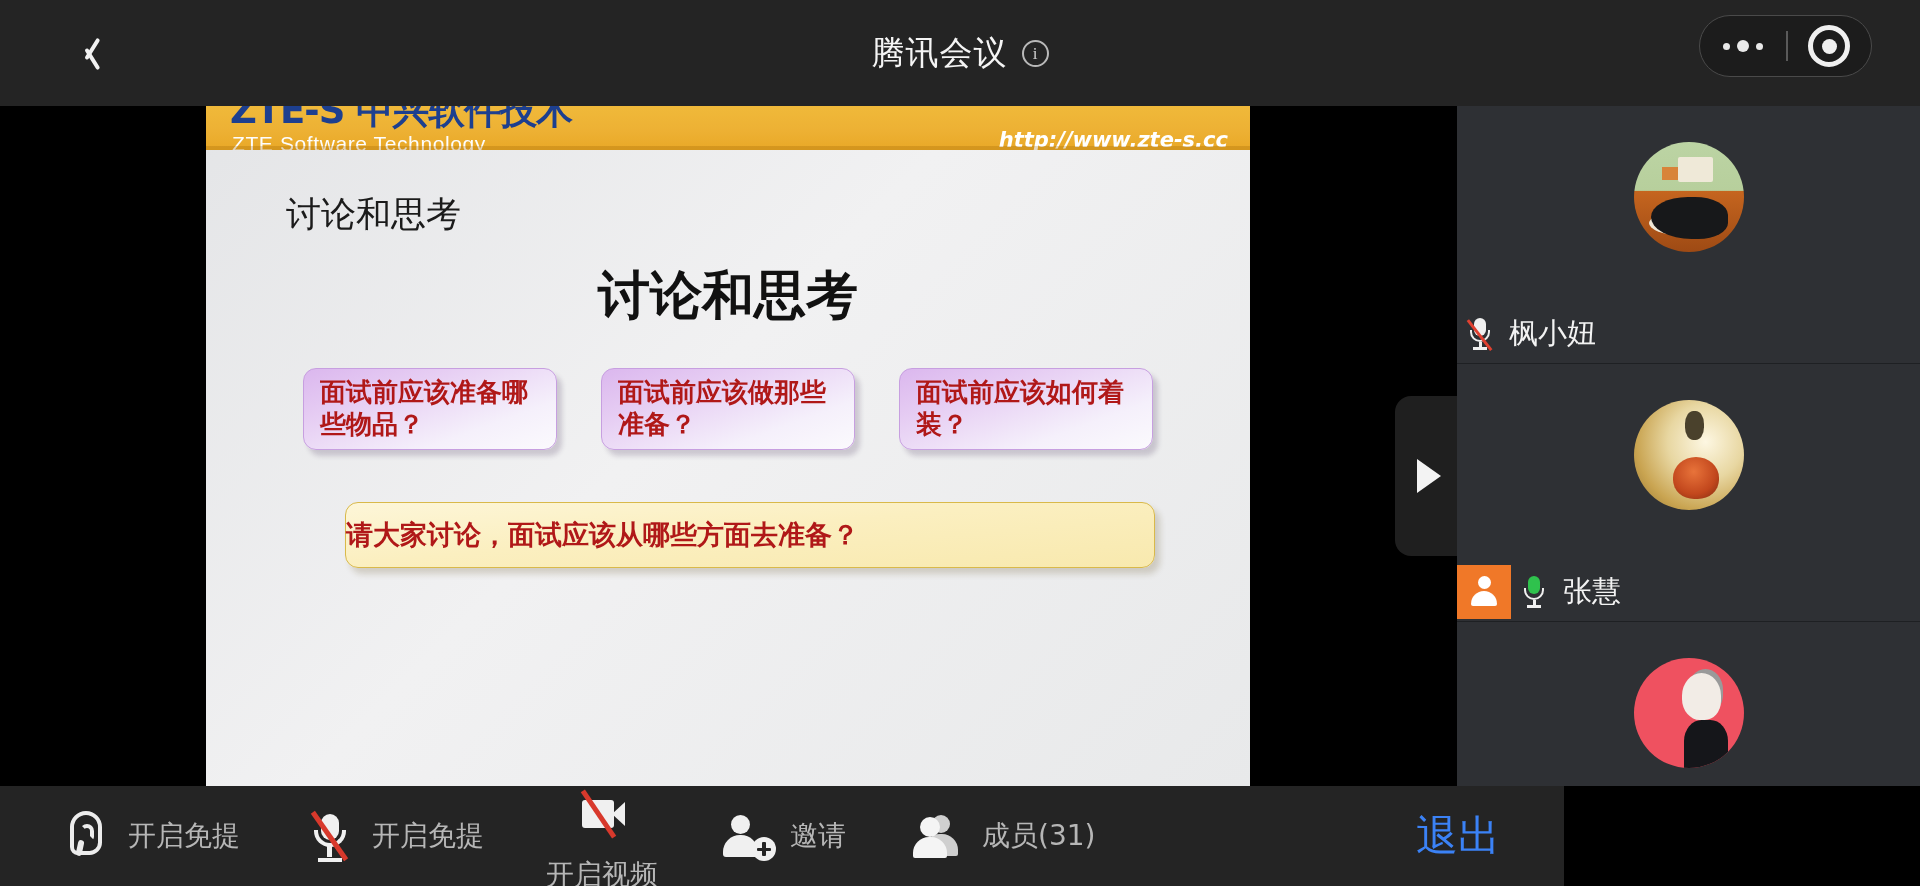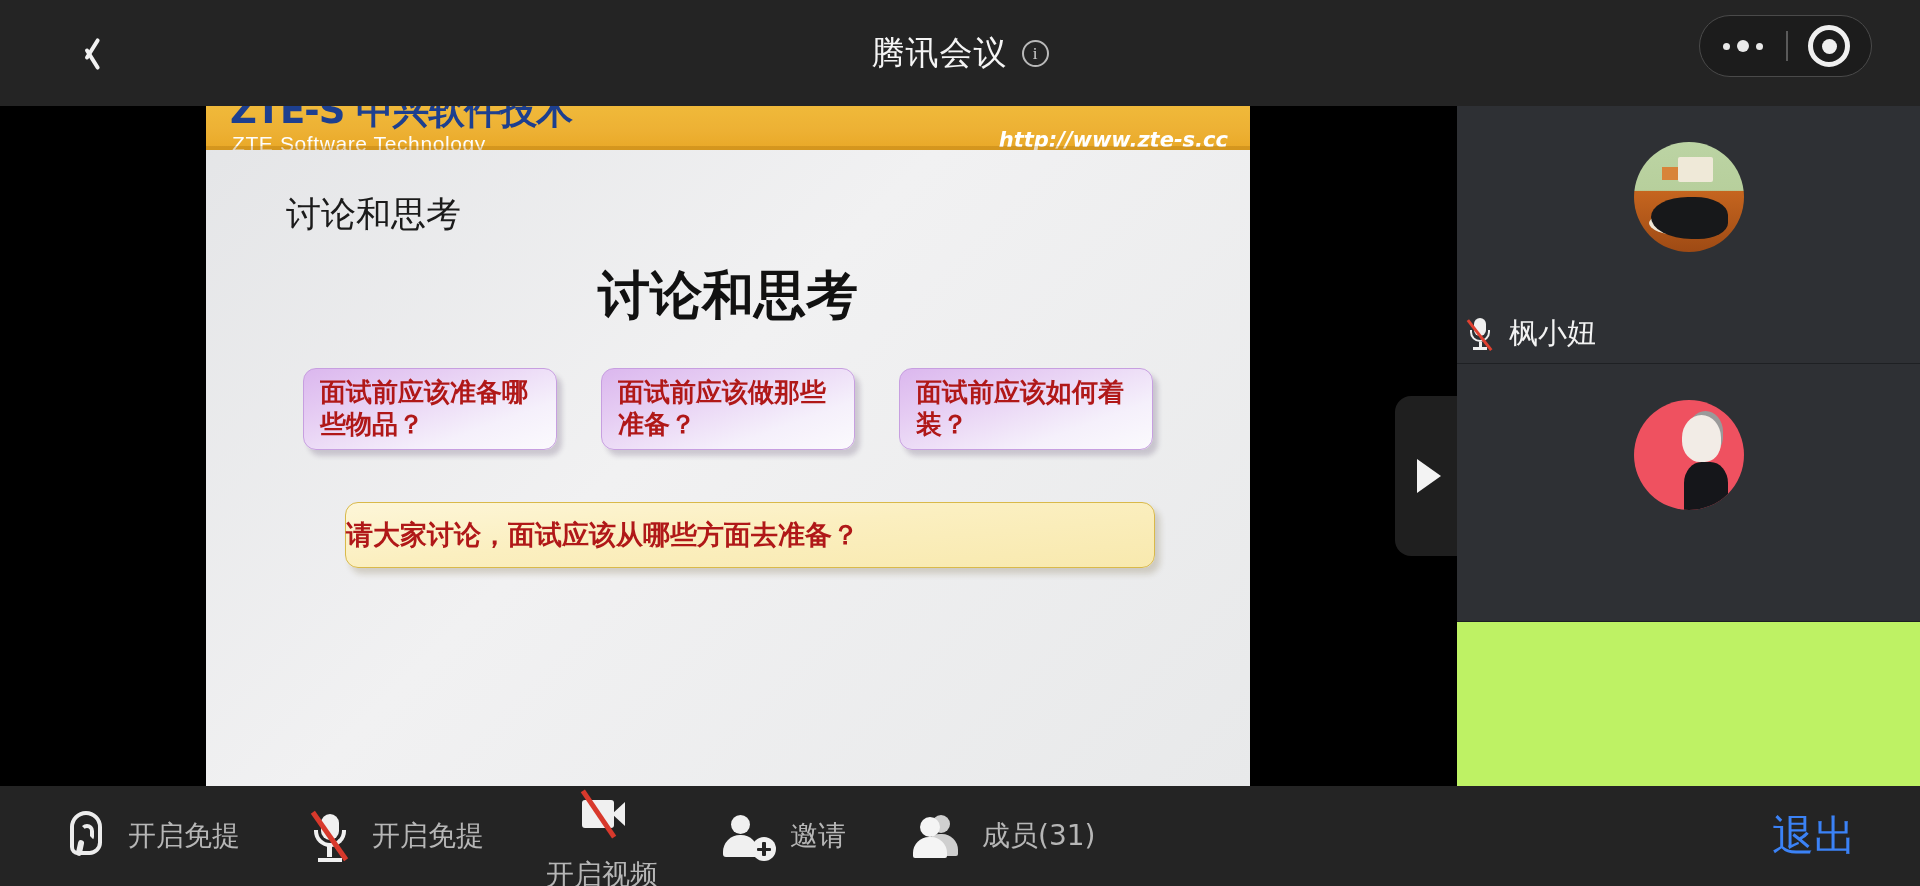--- a/index.html
+++ b/index.html
@@ -243,21 +243,21 @@
     background: #e04030; transform: rotate(-38deg); transform-origin: center;
     left: 8px;
   }
   .p-name {
     color: #f3f3f3; font-size: 29px; margin-left: 6px;
     font-family: "DejaVu Sans", sans-serif; white-space: nowrap;
   }
 
   
   .toolbar {
-    position: absolute; left: 0; bottom: 0; width: 1920px; height: 100px;
+    position: absolute; left: 0; bottom: 0; width: 1564px; height: 100px;
     background: #242424; display: flex; align-items: center;
   }
   .tb-item {
     display: flex; align-items: center; gap: 14px; margin-left: 0;
     height: 100px;
   }
   .tb-icon { width: 56px; height: 56px; position: relative; flex: none; }
   .tb-label { color: #b6b6b6; font-size: 28px; font-family: "DejaVu Sans", sans-serif; white-space: nowrap; }
 
   
@@ -379,20 +379,37 @@
               <div class="arc"></div>
               <div class="stem"></div>
               <div class="base"></div>
             <div class="slash"></div>
           </div>
         </div>
         <div class="p-name">枫小妞</div>
       </div>
     </div>
 
+    <div class="p-tile">
+      <div class="p-avatar av2"></div>
+      <div class="p-footer">
+        <div class="host-badge">
+          <div class="person"></div>
+        </div>
+        <div class="mic-wrap">
+          <div class="mic on">
+            <div class="cap"></div>
+              <div class="arc"></div>
+              <div class="stem"></div>
+              <div class="base"></div>
+          </div>
+        </div>
+        <div class="p-name">张慧</div>
+      </div>
+    </div>
 
     <div class="p-tile">
       <div class="p-avatar av3"></div>
     </div>
 
   </div>
 
   <div class="toolbar">
 
     <div class="tb-item" style="margin-left:58px;">

